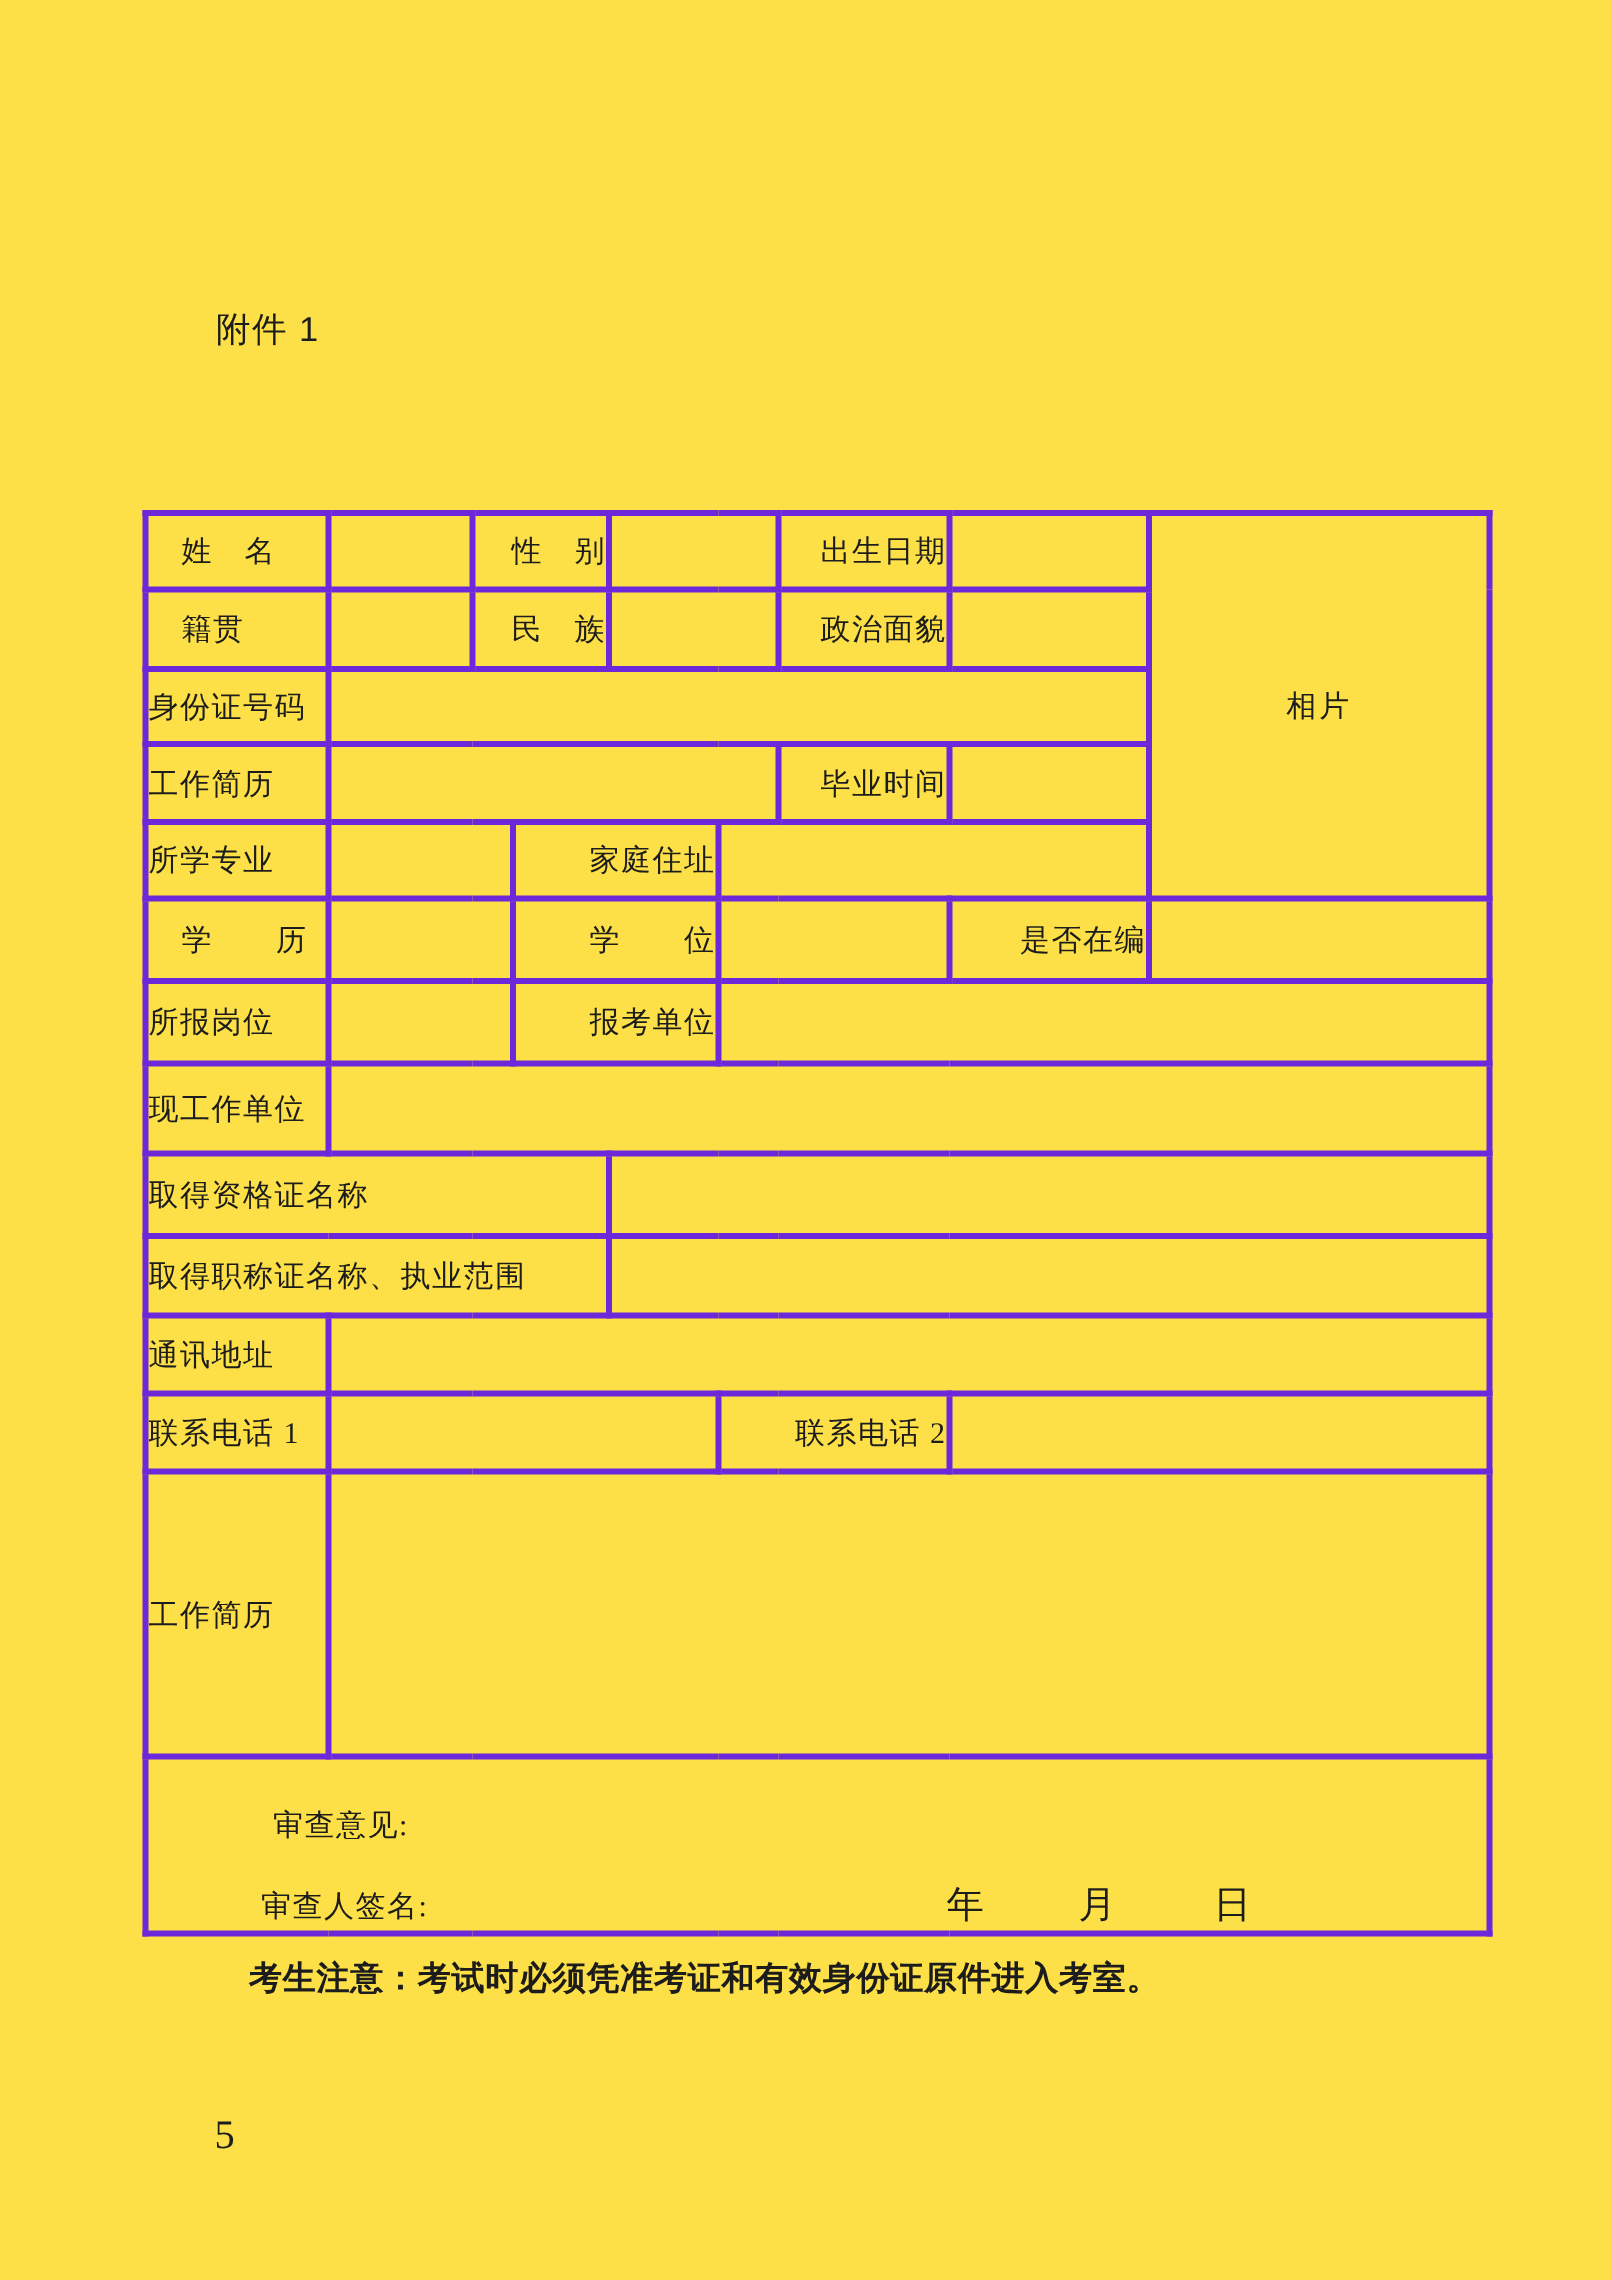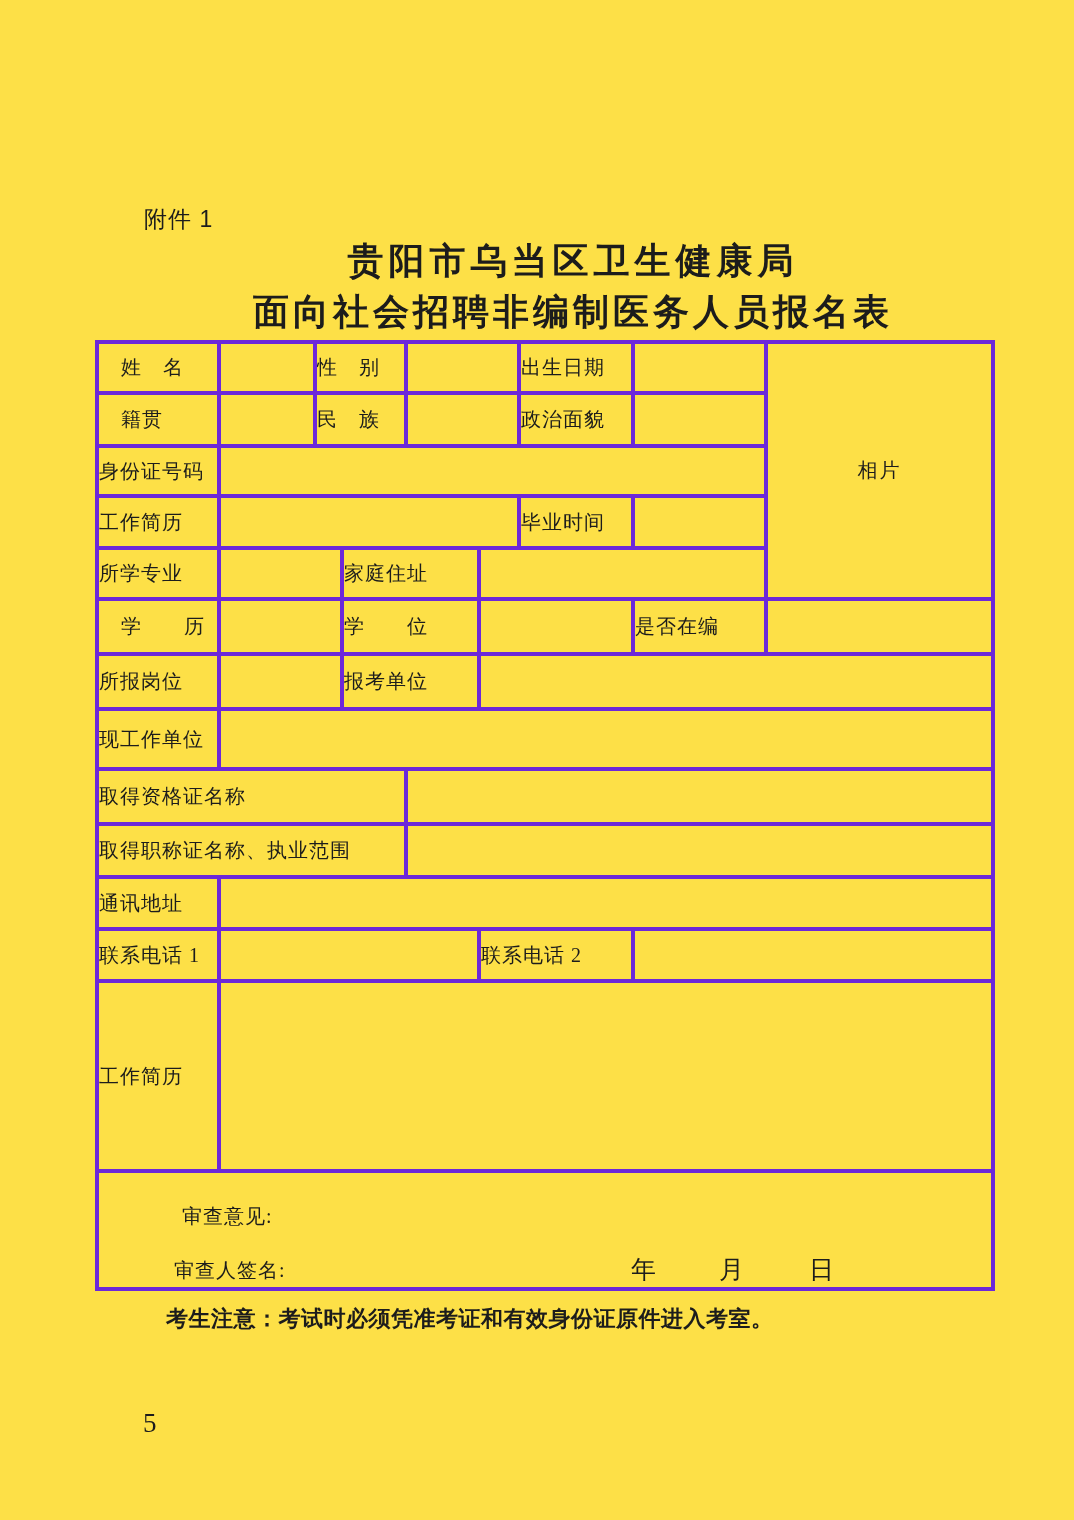--- a/index.html
+++ b/index.html
@@ -29,21 +29,21 @@
     width:896px;border-collapse:collapse;table-layout:fixed;
   }
   .form-table td{
     border:4px solid #6d28d9;
     font-size:20px;
     padding:0;
     vertical-align:middle;
     overflow:hidden;
   }
   td.lbl{padding-left:22px;white-space:nowrap;letter-spacing:1px;}
-  td.lbl-c{text-align:left;white-space:nowrap;letter-spacing:1px;}
+  td.lbl-c{text-align:right;white-space:nowrap;letter-spacing:1px;}
   td.pad-sm{padding-left:0;}
   td.pad-lg{}
   td.photo-cell{text-align:center;letter-spacing:2px;}
   td.review-cell{position:relative;border-radius:13px;}
   .rv-op{position:absolute;left:83px;top:30px;font-size:20px;letter-spacing:1px;}
   .rv-sig{position:absolute;left:75px;top:84px;font-size:20px;letter-spacing:1px;}
   .rv-y{position:absolute;left:532px;top:80px;font-size:25px;}
   .rv-m{position:absolute;left:620px;top:80px;font-size:25px;}
   .rv-d{position:absolute;left:710px;top:80px;font-size:25px;}
 
@@ -57,24 +57,20 @@
     font-size:27px;
   }
 </style>
 </head>
 <body>
 
 <div class="page">
 
   <div class="attachment">附件 1</div>
 
-  <div class="title-wrap">
-    <div class="title-l1">贵阳市乌当区卫生健康局</div>
-    <div class="title-l2">面向社会招聘非编制医务人员报名表</div>
-  </div>
 
   <table class="form-table">
     <colgroup>
       <col style="width:122px">
         <col style="width:96px">
         <col style="width:27px">
       <col style="width:64px">
         <col style="width:73px">
         <col style="width:40px">
       <col style="width:114px">

